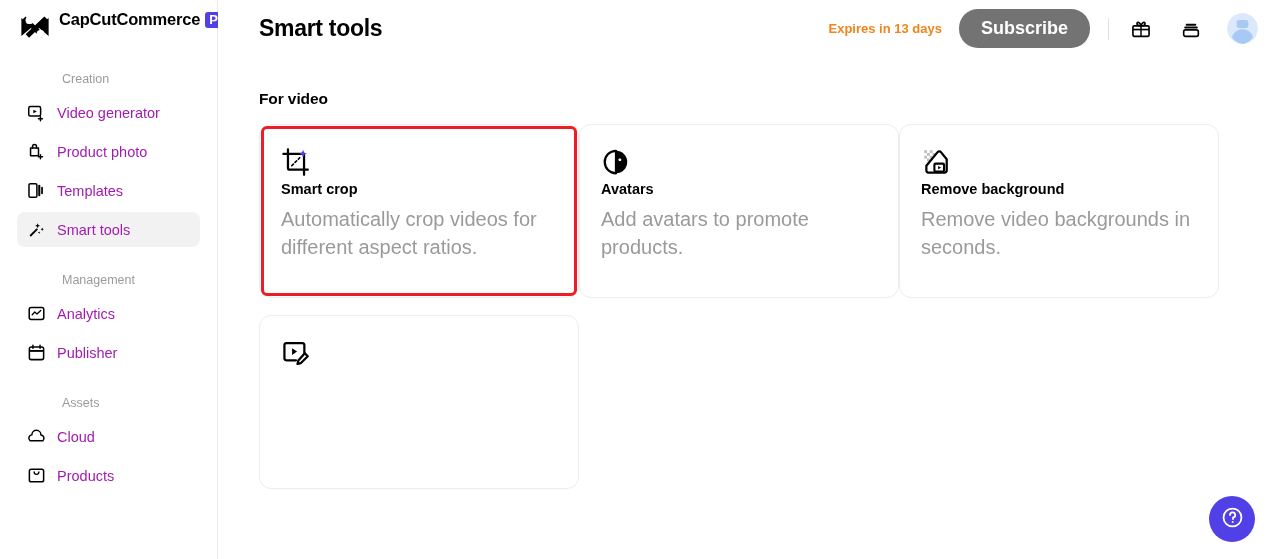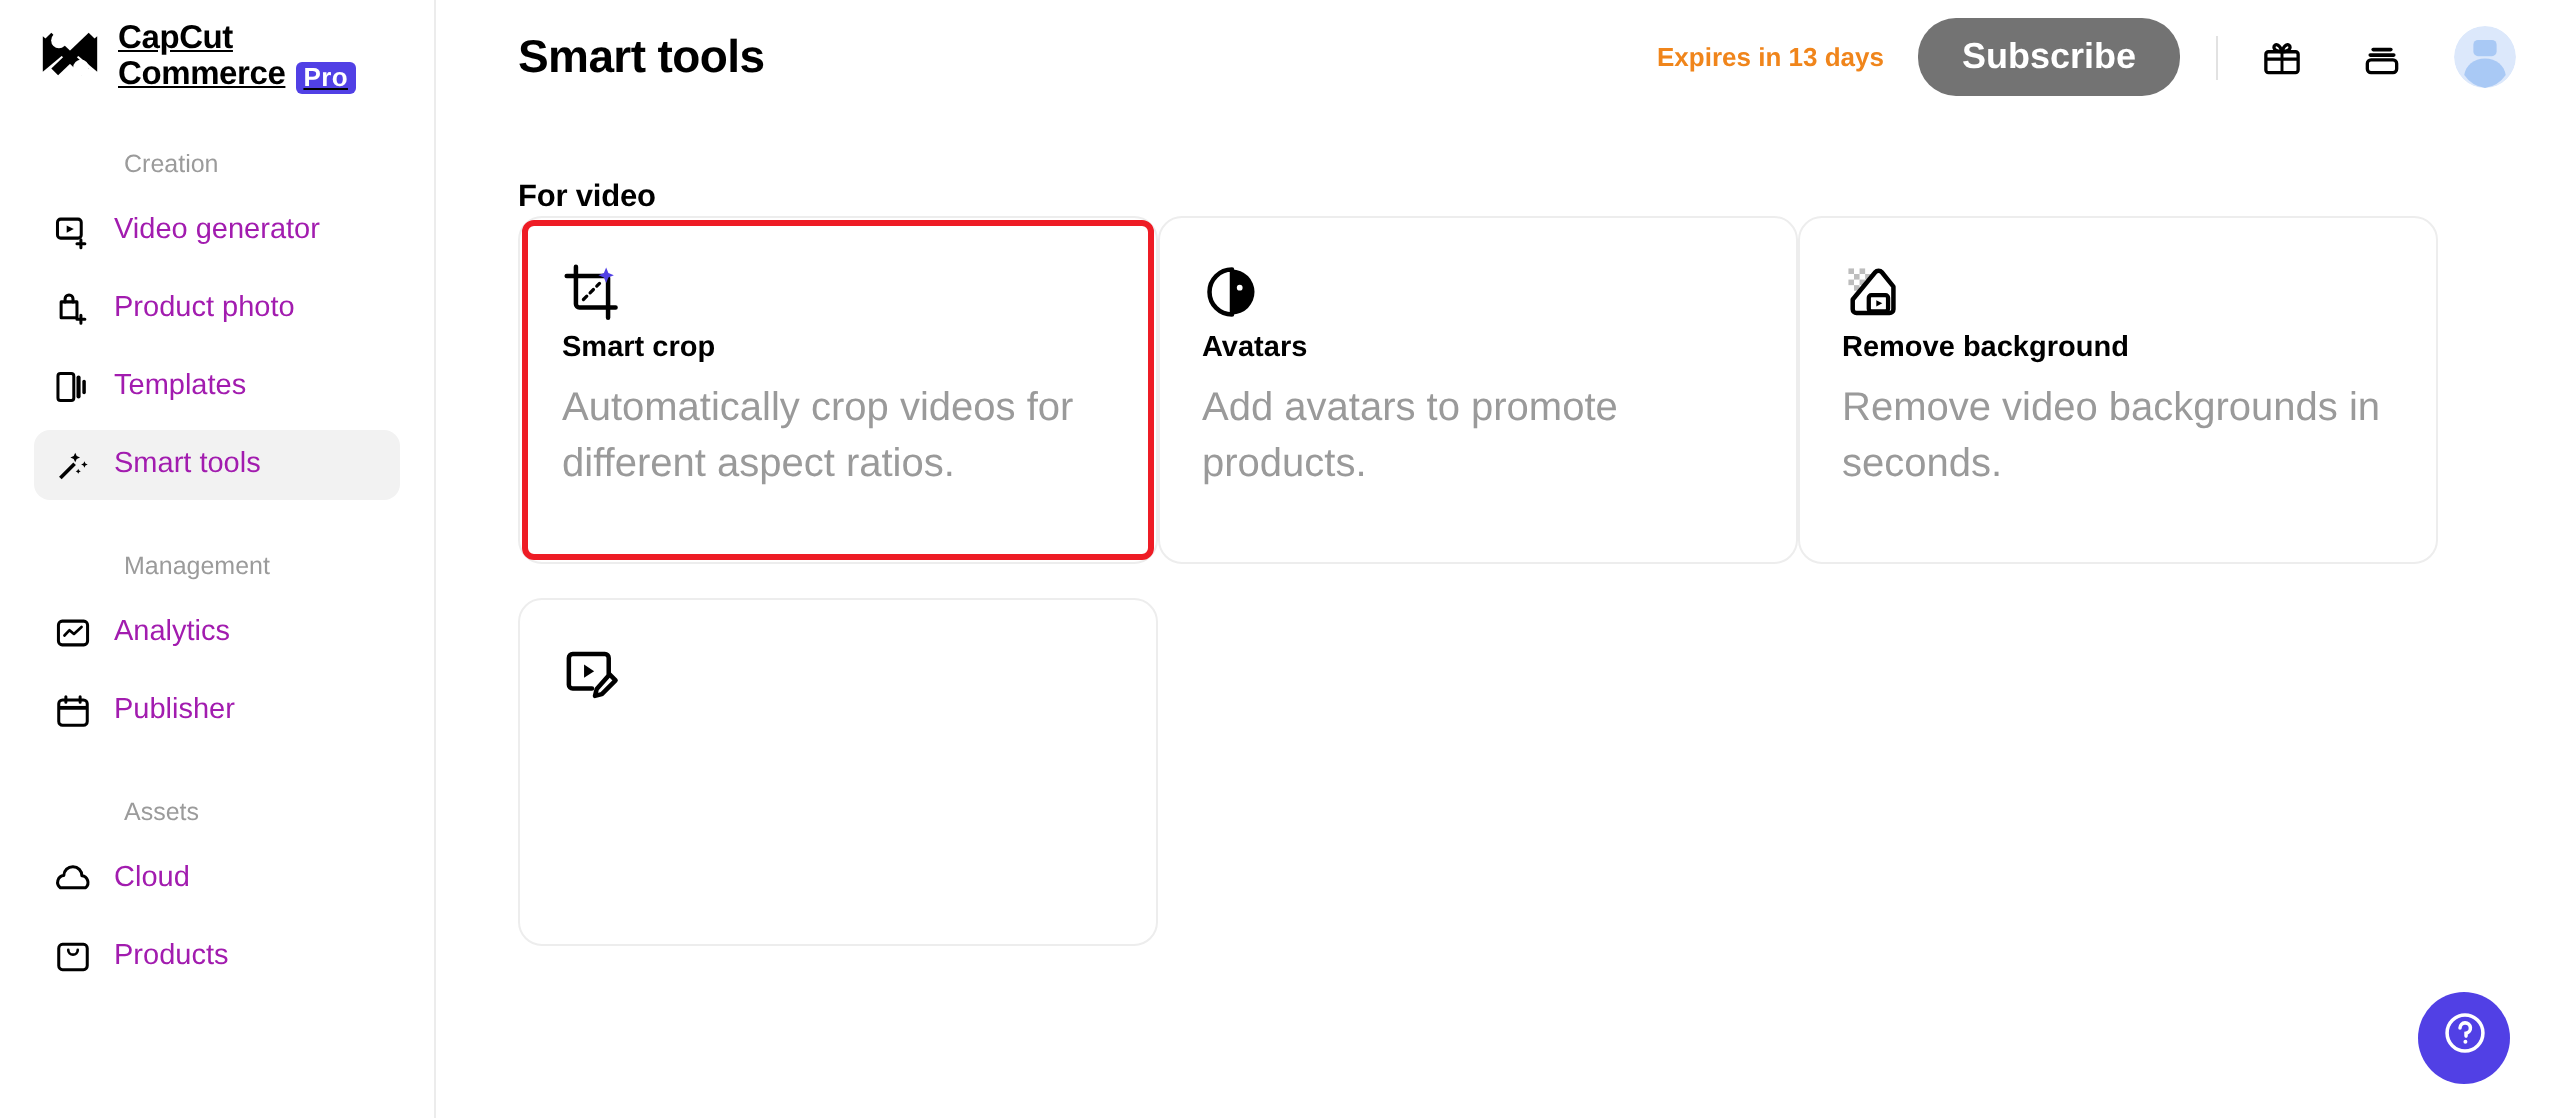--- a/index.html
+++ b/index.html
@@ -18,21 +18,21 @@
     background: #ffffff;
     border-right: 1px solid #ececec;
     flex: 0 0 218px;
     position: relative;
   }
   .logo-wrap {
     padding: 9px 0 0 18px;
     display: flex; align-items: flex-start; gap: 7px;
   }
   .logo-mark { width: 34px; height: 34px; flex: 0 0 34px; margin-top: 1px; }
-  .logo-text { display: flex; flex-direction: column; line-height: 1.12; padding-top: 1px; text-decoration: underline; }
+  .logo-text { display: flex; flex-direction: row; line-height: 1.12; padding-top: 1px; }
   .logo-line1 { font-size: 16.5px; font-weight: 700; color: #000; letter-spacing: -0.2px; }
   .logo-line2 { font-size: 16.5px; font-weight: 700; color: #000; letter-spacing: -0.2px; display: flex; align-items: center; gap: 5px; }
   .pro-badge {
     background: #5140E5; color: #fff;
     font-size: 13px; font-weight: 700;
     border-radius: 3px; padding: 1px 4px 2px;
     letter-spacing: 0.2px; line-height: 1;
     position: relative; top: 1px;
   }
 
@@ -72,21 +72,21 @@
     height: 39px; padding: 0 22px;
     cursor: pointer; font-family: "Liberation Sans", sans-serif;
   }
   .topbar-divider { width: 1px; height: 22px; background: #e2e2e2; margin: 0 18px; }
   .icon-btn { width: 28px; height: 28px; display: flex; align-items: center; justify-content: center; cursor: pointer; margin-right: 22px; }
   .avatar { width: 31px; height: 31px; border-radius: 50%; overflow: hidden; cursor: pointer; flex: 0 0 31px; }
 
   .content { padding: 0 28px 0 41px; }
   .section-heading {
     font-size: 15.5px; font-weight: 700; color: #000;
-    margin-top: 33px; letter-spacing: -0.1px;
+    margin-top: 33px; margin-bottom: 16px; letter-spacing: -0.1px;
   }
   .card-grid { display: flex; flex-wrap: wrap; }
   .card {
     width: 320px; height: 174px;
     border: 1px solid #ededed; border-radius: 12px;
     background: #fff; padding: 22px 20px 0 21px;
     position: relative; cursor: pointer;
   }
   .card.selected { border-color: #ededed; }
   .card.selected::after {

